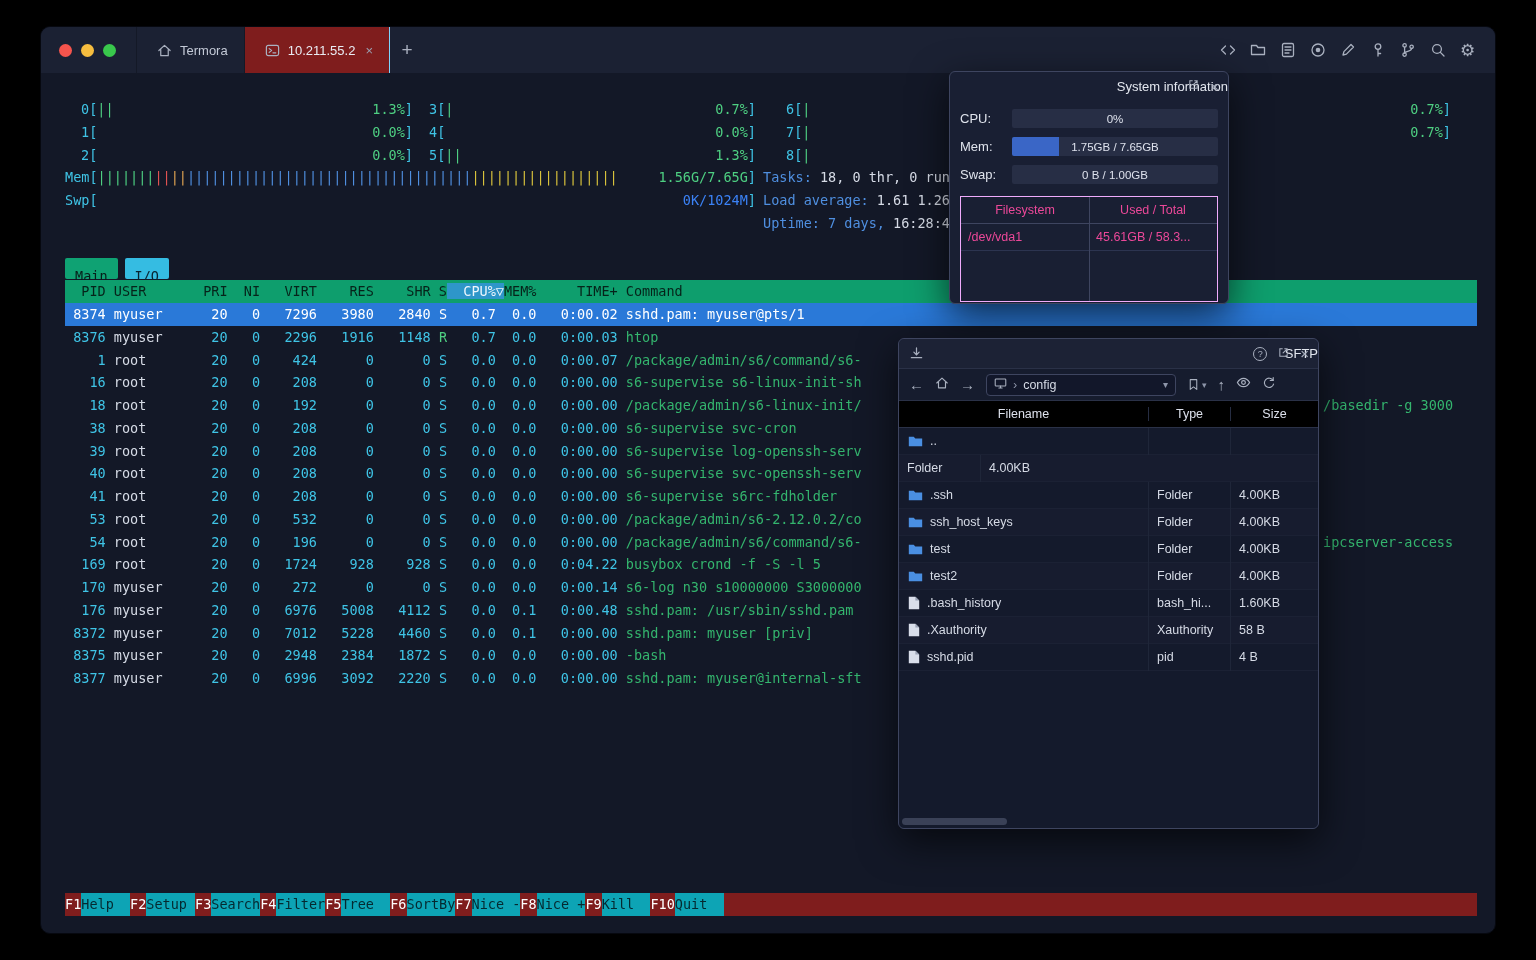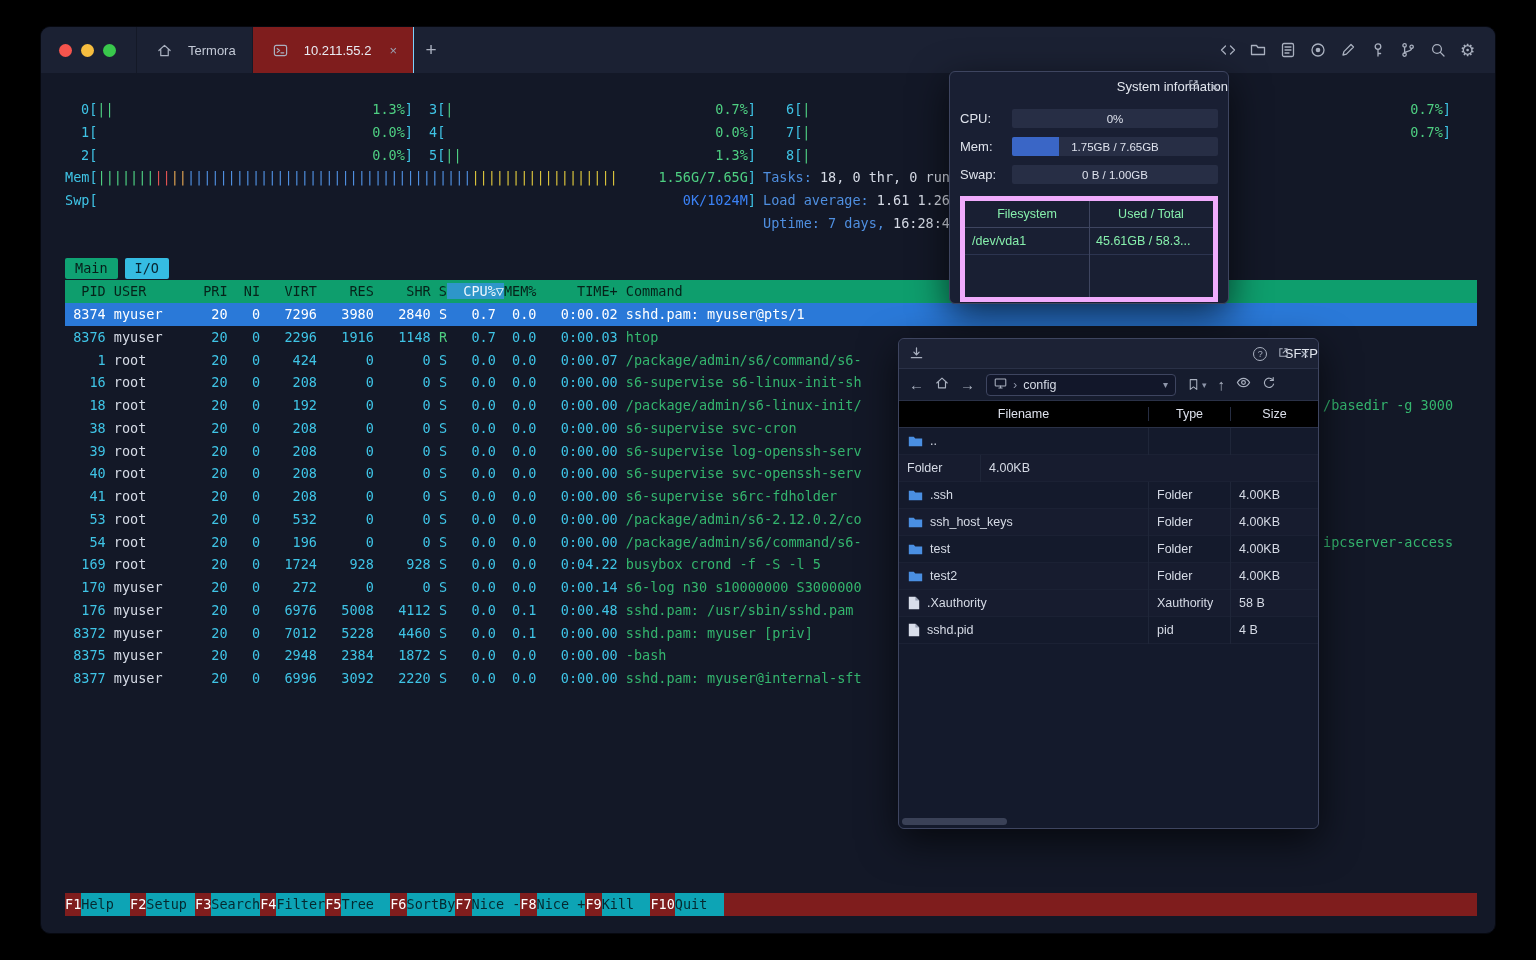--- a/index.html
+++ b/index.html
@@ -3,37 +3,37 @@
 <meta charset="utf-8">
 <style>
   *{margin:0;padding:0;box-sizing:border-box}
   html,body{width:1536px;height:960px;background:#000;overflow:hidden;font-family:"Liberation Sans",sans-serif}
   .window{position:absolute;left:40px;top:26px;width:1456px;height:908px;background:#131827;border-radius:10px;overflow:hidden;border:1px solid #06080f;box-shadow:0 24px 70px rgba(0,0,0,.85)}
   
   .tabbar{position:absolute;left:0;top:0;right:0;height:46px;background:#1b2133;display:flex;align-items:center;z-index:3}
   .traffic{display:flex;gap:9px;padding:0 20px 0 18px}
   .dot{width:13px;height:13px;border-radius:50%}
   .dot.r{background:#f5544d}.dot.y{background:#f6bd3f}.dot.g{background:#39c84c}
-  .tab{height:46px;display:flex;align-items:center;gap:12px;padding:0 16px;color:#c3c9d6;font-size:13px;border-left:1px solid #141927}
+  .tab{height:46px;display:flex;align-items:center;gap:4px;padding:0 16px;color:#c3c9d6;font-size:13px;border-left:1px solid #141927}
   .tab.active{background:#7f1d1d;color:#e9ecf3;border-right:1px solid #7dd3fc}
   .tab .close{color:#9aa1b2;font-size:13px;margin-left:6px;cursor:default}
   .newtab{width:34px;height:46px;display:flex;align-items:center;justify-content:center;color:#aab0bf;font-size:19px}
   .tb-icons{margin-left:auto;display:flex;align-items:center;gap:7px;padding-right:16px}
   .tbi{width:23px;height:24px;display:flex;align-items:center;justify-content:center;color:#a9b0bf}
   .tbi svg{stroke:#a9b0bf;fill:none;stroke-width:1.3;stroke-linecap:round;stroke-linejoin:round}
   .gear{font-size:17px;line-height:1}
   
   .tline{position:absolute;left:24px;width:1412px;height:23px;font:13.5px/22.75px "DejaVu Sans Mono",monospace;white-space:pre;color:#d6dbe6}
   .meter{position:absolute;top:0;display:flex;height:23px}
   .sp{flex:1}
   .t-cy{color:#3fc4e6}.t-bl{color:#4f8fe0}.t-grn{color:#4ecf82}.t-gry{color:#3b82f6}.t-wht{color:#d6dbe6}
   .t-num{color:#3fc4e6}.t-usr{color:#d6dbe6}.t-cmd{color:#34b56e}
   .rinfo{position:absolute;left:698px;top:0}
   .stabs{position:absolute;left:24px;top:231px;height:21px;display:flex;gap:7px;font:13.5px/21px "DejaVu Sans Mono",monospace}
-  .stab{padding:0 10px;border-radius:2px}
+  .stab{padding:8px 10px;border-radius:2px}
   .stab.main{background:#0fa273;color:#071f1a}
   .stab.io{background:#35bce2;color:#082330}
   .phead{position:absolute;left:24px;top:253px;width:1412px;height:23px;background:#0e9e6d;color:#06231a;font:13.5px/22.75px "DejaVu Sans Mono",monospace;white-space:pre}
   .phead .sort{background:#2e96c9;color:#ecf6fd}
   .prows{position:absolute;left:24px;top:276px;width:1412px}
   .prow{position:relative;height:22.75px;font:13.5px/22.75px "DejaVu Sans Mono",monospace;white-space:pre}
   .prow.sel{background:#2a79d8}
   .prow.sel span{color:#fff}
   .tail{position:absolute;left:1258px;top:0}
   .fbar{position:absolute;left:24px;top:866px;width:1412px;height:23px;background:#7f1d1d;font:13.5px/23px "DejaVu Sans Mono",monospace;white-space:pre}
@@ -46,21 +46,21 @@
   .p-actions svg{stroke:#a9b0bf;fill:none;stroke-width:1.3;stroke-linecap:round}
   .px{color:#a9b0bf;font-size:15px;line-height:1}
   .phelp{width:14px;height:14px;border:1px solid #a9b0bf;border-radius:50%;color:#a9b0bf;font-size:9px;display:flex;align-items:center;justify-content:center}
   
   .sysinfo{left:908px;top:44px;width:280px;height:233px}
   .si-row{display:flex;align-items:center;padding:0 10px;margin-top:9px}
   .si-label{width:52px;color:#dfe3ec;font-size:13px}
   .si-bar{flex:1;height:19px;background:#272e45;border-radius:2px;position:relative;overflow:hidden}
   .si-fill{position:absolute;left:0;top:0;bottom:0;background:#3a66c6}
   .si-text{position:absolute;inset:0;display:flex;align-items:center;justify-content:center;font-size:11.5px;color:#dde1ec}
-  .si-table{position:relative;margin:12px 10px 0;border:5px solid #f0abfc;height:106px;font-size:12.5px;color:#86efac}
+  .si-table{position:relative;margin:12px 10px 0;border:1px solid #f0abfc;height:106px;font-size:12.5px;color:#ec4899}
   .si-table:after{content:'';position:absolute;left:50%;top:0;bottom:0;width:1px;background:#3e4560}
   .si-thead{display:flex;height:27px;border-bottom:1px solid #3e4560;align-items:center;text-align:center;font-size:12.5px}
   .si-thead div{flex:1}
   .si-trow{display:flex;height:27px;border-bottom:1px solid #2c3450;align-items:center}
   .si-trow div{flex:1;padding-left:7px}
   
   .sftp{left:857px;top:311px;width:421px;height:491px;display:flex;flex-direction:column;z-index:11}
   .sftp .p-title{background:#1c2235;border-bottom:1px solid #2a3147;border-radius:6px 6px 0 0;height:30px}
   .dl-ico{position:absolute;left:10px;top:7px}
   .sf-toolbar{height:32px;display:flex;align-items:center;padding:0 10px;gap:11px;border-bottom:1px solid #2a3147;background:#161c2e}
@@ -372,20 +372,33 @@
               <span class="fic">
                 <svg width="15" height="13" viewBox="0 0 16 14">
                   <path d="M.8 1.8h5.3l1.7 2.1h7.4v8.3H.8z" fill="#4a8fe2"></path>
                 </svg>
               </span>
               <span>test2</span>
             </div>
             <div class="sf-c sf-type">Folder</div>
             <div class="sf-c sf-size">4.00KB</div>
           </div>
+          <div class="sf-row">
+            <div class="sf-c sf-name">
+              <span class="fic">
+                <svg width="12" height="14" viewBox="0 0 12 14">
+                  <path d="M.8.8h6.6l3.8 3.8v8.6H.8z" fill="#d9deea"></path>
+                  <path d="M7.4.8l3.8 3.8H7.4z" fill="#9aa2b5"></path>
+                </svg>
+              </span>
+              <span>.bash_history</span>
+            </div>
+            <div class="sf-c sf-type">bash_hi...</div>
+            <div class="sf-c sf-size">1.60KB</div>
+          </div>
           <div class="sf-row alt">
             <div class="sf-c sf-name">
               <span class="fic">
                 <svg width="12" height="14" viewBox="0 0 12 14">
                   <path d="M.8.8h6.6l3.8 3.8v8.6H.8z" fill="#d9deea"></path>
                   <path d="M7.4.8l3.8 3.8H7.4z" fill="#9aa2b5"></path>
                 </svg>
               </span>
               <span>.Xauthority</span>
             </div>

